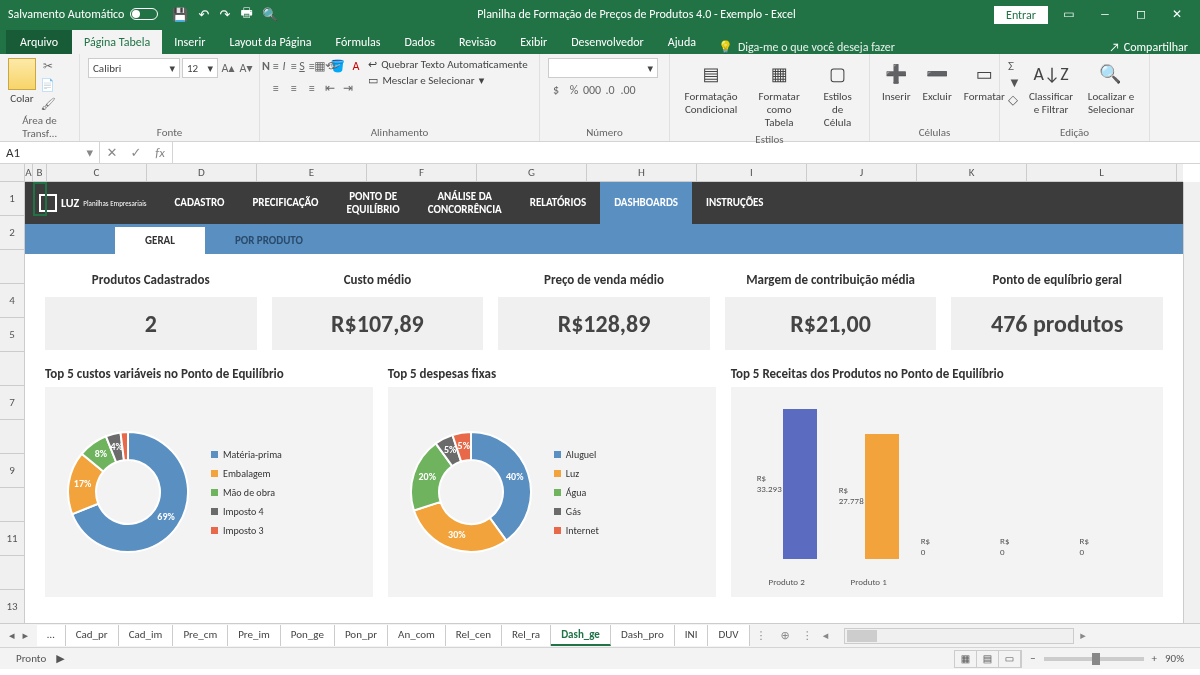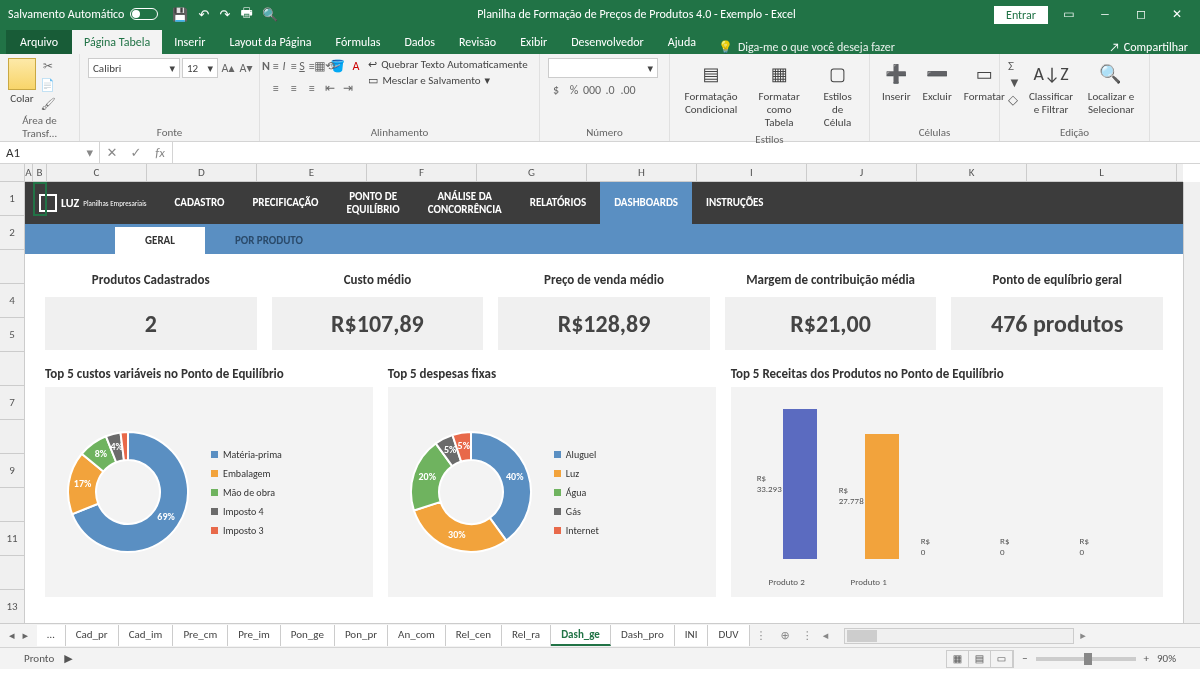--- a/index.html
+++ b/index.html
@@ -77,21 +77,21 @@
 .bar-lbl{font-size:9px;color:#555;margin-bottom:2px}
 .bar-rect{width:48px}
 .bar-cat{font-size:9px;color:#555;margin-top:4px;position:absolute;bottom:2px}
 .sheet-tabs{height:24px;border-top:1px solid #ccc;background:#f3f3f3;display:flex;align-items:center;font-size:11px}
 .tab-nav{display:flex;gap:2px;padding:0 6px;color:#666}
 .tab-nav span{cursor:pointer;padding:0 3px}
 .st{padding:3px 10px;border-right:1px solid #ccc;background:#fff;cursor:pointer;color:#444}
 .st.active{border-bottom:2px solid #217346;color:#217346;font-weight:bold}
 .hscroll{flex:1;margin-left:10px;height:16px;background:#f0f0f0;border:1px solid #ccc;position:relative;max-width:230px}
 .hscroll::after{content:'';position:absolute;left:2px;top:1px;width:30px;height:12px;background:#cdcdcd}
-.status-bar{height:22px;background:#f3f3f3;border-top:1px solid #d4d4d4;display:flex;align-items:center;padding:0 24px;font-size:11px;color:#555}
+.status-bar{height:22px;background:#f3f3f3;border-top:1px solid #d4d4d4;display:flex;align-items:center;padding:0 16px;font-size:11px;color:#555}
 .status-bar .right{margin-left:auto;display:flex;align-items:center;gap:8px}
 .view-btns{display:flex;border:1px solid #ccc}
 .view-btns span{width:22px;height:16px;border-right:1px solid #ccc;display:flex;align-items:center;justify-content:center;font-size:10px}
 .zoom-slider{width:100px;height:4px;background:#ccc;position:relative}
 .zoom-slider::after{content:'';width:8px;height:12px;background:#888;position:absolute;left:48px;top:-4px}
 .vscroll{position:absolute;right:0;top:18px;bottom:0;width:17px;background:#f0f0f0;border-left:1px solid #ccc}
 svg.donut{width:150px;height:150px}
 .sel-cell{position:absolute;top:0;left:8px;width:14px;height:34px;border:2px solid #217346;pointer-events:none}
 </style>
 </head>
@@ -203,21 +203,21 @@
             <span class="mini-icon">⇥</span>
           </div>
       </div>
       <div style="display:flex;flex-direction:column;gap:3px;margin-left:8px">
         <div style="display:flex;gap:4px">
             <span>↩</span>
             <span>Quebrar Texto Automaticamente</span>
           </div>
         <div style="display:flex;gap:4px">
             <span>▭</span>
-            <span>Mesclar e Salvamento</span>
+            <span>Mesclar e Selecionar</span>
             <span>▾</span>
           </div>
       </div>
     </div>
     <div class="group-label">Alinhamento</div>
   </div>
   <div class="group num-group">
     <div class="group-body" style="flex-direction:column">
       <div class="font-sel" style="width:110px">
           <span></span>

